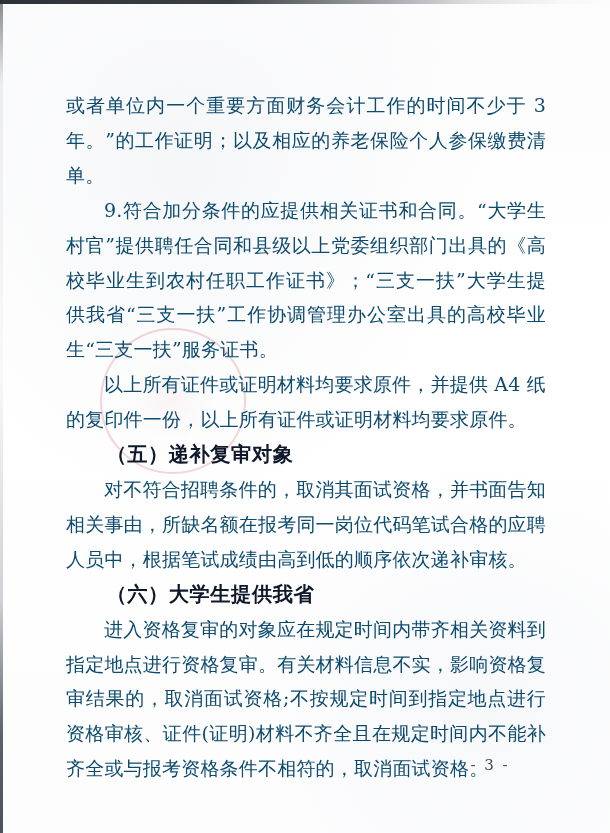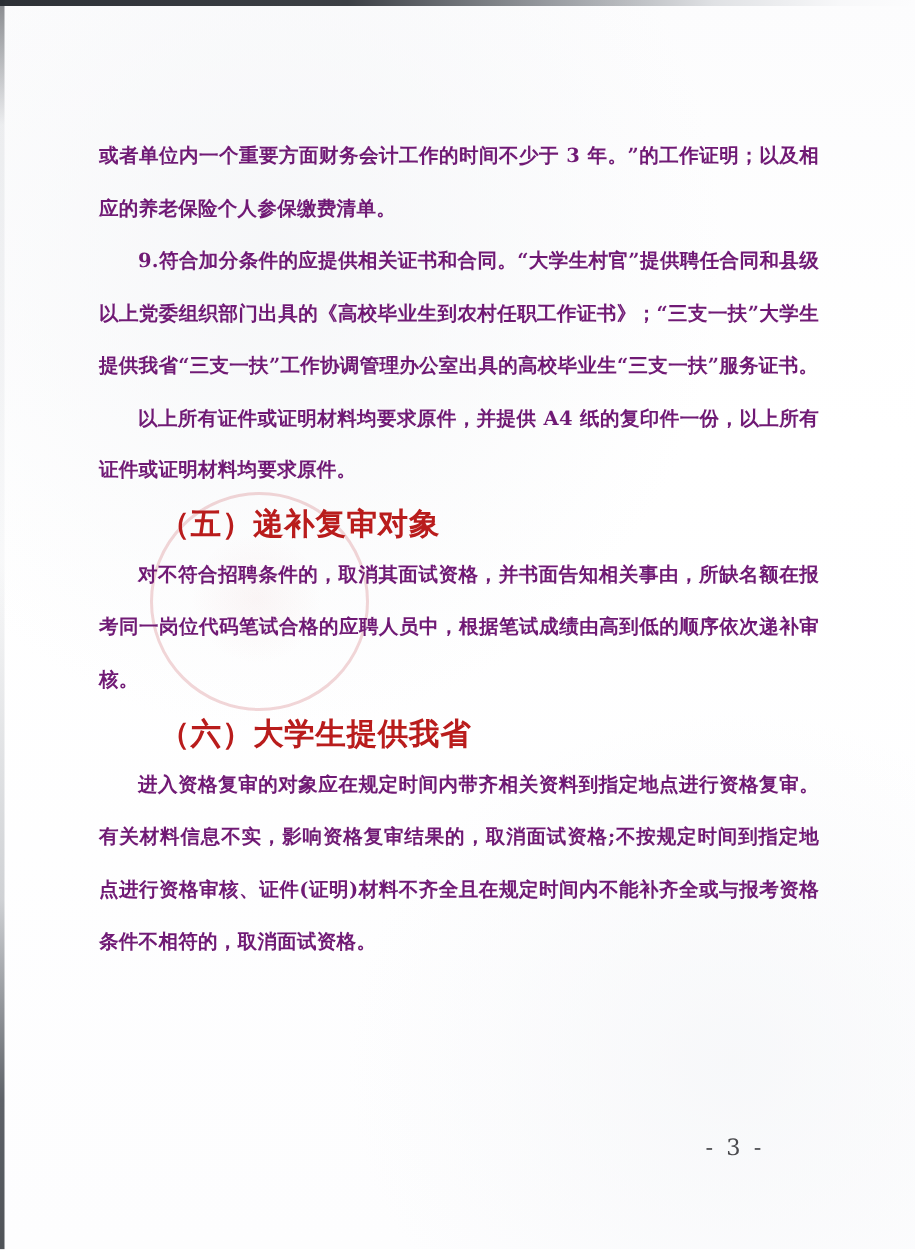--- a/index.html
+++ b/index.html
@@ -92,41 +92,41 @@
 
   .text-col {
     position: absolute;
     left: 66px;
     top: 88px;
     width: 480px;
   }
 
   p.para {
     margin: 0;
-    font-size: 13px;
+    font-size: 19px;
     line-height: 34.9px;
     letter-spacing: 0.2px;
     text-align: justify;
     text-justify: inter-character;
     text-indent: 2em;
     font-family: "DejaVu Serif", "Liberation Serif", serif;
-    font-weight: 700;
-    color: #701a75;
+    font-weight: 400;
+    color: #0c4a6e;
   }
   p.para.no-indent { text-indent: 0; }
 
   p.heading {
     margin: 0;
     font-size: 20.2px;
     line-height: 34.9px;
     letter-spacing: 0.6px;
     text-indent: 2em;
     font-family: "DejaVu Sans", "Liberation Sans", sans-serif;
     font-weight: 700;
-    color: #b91c1c;
+    color: #0f172a;
   }
 
   .page-number {
     position: absolute;
     left: 0;
     top: 755px;
     width: 610px;
     text-align: center;
     padding-right: 0;
     z-index: 2;

